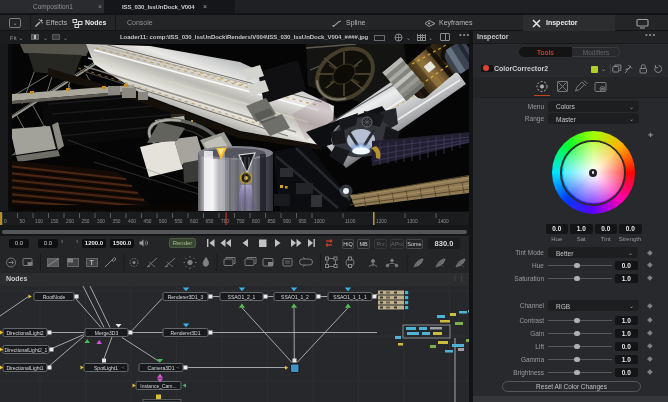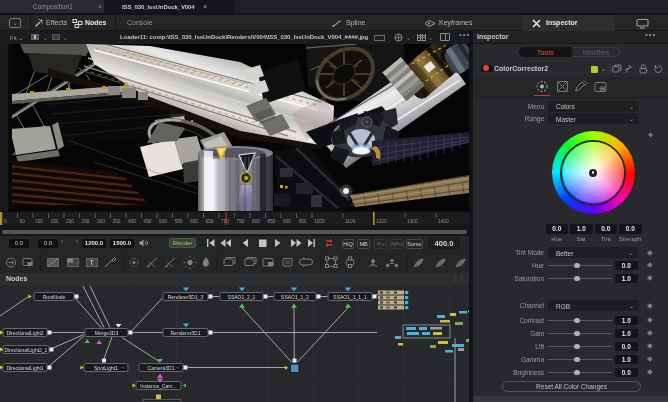--- a/index.html
+++ b/index.html
@@ -472,21 +472,21 @@
       <path d="M84 0 L89 4 L84 8 Z M89.5 0 L94.5 4 L89.5 8 Z"></path>
       <path d="M101 0 L106 4 L101 8 Z M106.5 0 h1.4 v8 h-1.4 Z"></path>
     </g>
     <path d="M119 2 H125 M125 2 L123.3 .6 M125 2 L123.3 3.4 M125 6 H119 M119 6 L120.7 4.6 M119 6 L120.7 7.4" stroke="#c23c28" stroke-width="1.3" fill="none"></path>
   </svg>
   <div class="abs" style="left:342px;top:2.5px;width:12px;height:10px;border:1px solid #46484a;border-radius:2px;color:#d4d6d8;font-size:5.5px;text-align:center;line-height:9px;">HiQ</div>
   <div class="abs" style="left:357px;top:2.5px;width:13px;height:10px;border:1px solid #46484a;border-radius:2px;color:#d4d6d8;font-size:5.5px;text-align:center;line-height:9px;">MB</div>
   <div class="abs" style="left:374px;top:2.5px;width:13px;height:10px;border:1px solid #35373a;border-radius:2px;color:#646668;font-size:5.5px;text-align:center;line-height:9px;">Prx</div>
   <div class="abs" style="left:390px;top:2.5px;width:14px;height:10px;border:1px solid #35373a;border-radius:2px;color:#646668;font-size:5.5px;text-align:center;line-height:9px;">APrx</div>
   <div class="abs" style="left:406px;top:2.5px;width:17px;height:10px;border:1px solid #46484a;border-radius:2px;color:#d4d6d8;font-size:5.5px;text-align:center;line-height:9px;">Some</div>
-  <div class="abs" style="left:428px;top:1.5px;width:32px;height:11px;background:#1c1d1f;border-radius:2px;color:#d8dadc;font-weight:bold;font-size:7.5px;text-align:center;line-height:11px;">400.0</div>
+  <div class="abs" style="left:428px;top:1.5px;width:32px;height:11px;background:#1c1d1f;border-radius:2px;color:#d8dadc;font-weight:bold;font-size:7.5px;text-align:center;line-height:11px;">830.0</div>
 </div>
 
 <div class="abs" id="iconrow" style="left:0;top:252px;width:469px;height:21px;background:#232527;">
 <svg width="469" height="21" viewBox="0 0 469 21" opacity="0.88">
   <g stroke="#17181a" stroke-width="1">
         <line x1="40.5" y1="2" x2="40.5" y2="19"></line>
         <line x1="124" y1="2" x2="124" y2="19"></line>
         <line x1="217" y1="2" x2="217" y2="19"></line>
         <line x1="320.5" y1="2" x2="320.5" y2="19"></line>
         <line x1="407" y1="2" x2="407" y2="19"></line>

